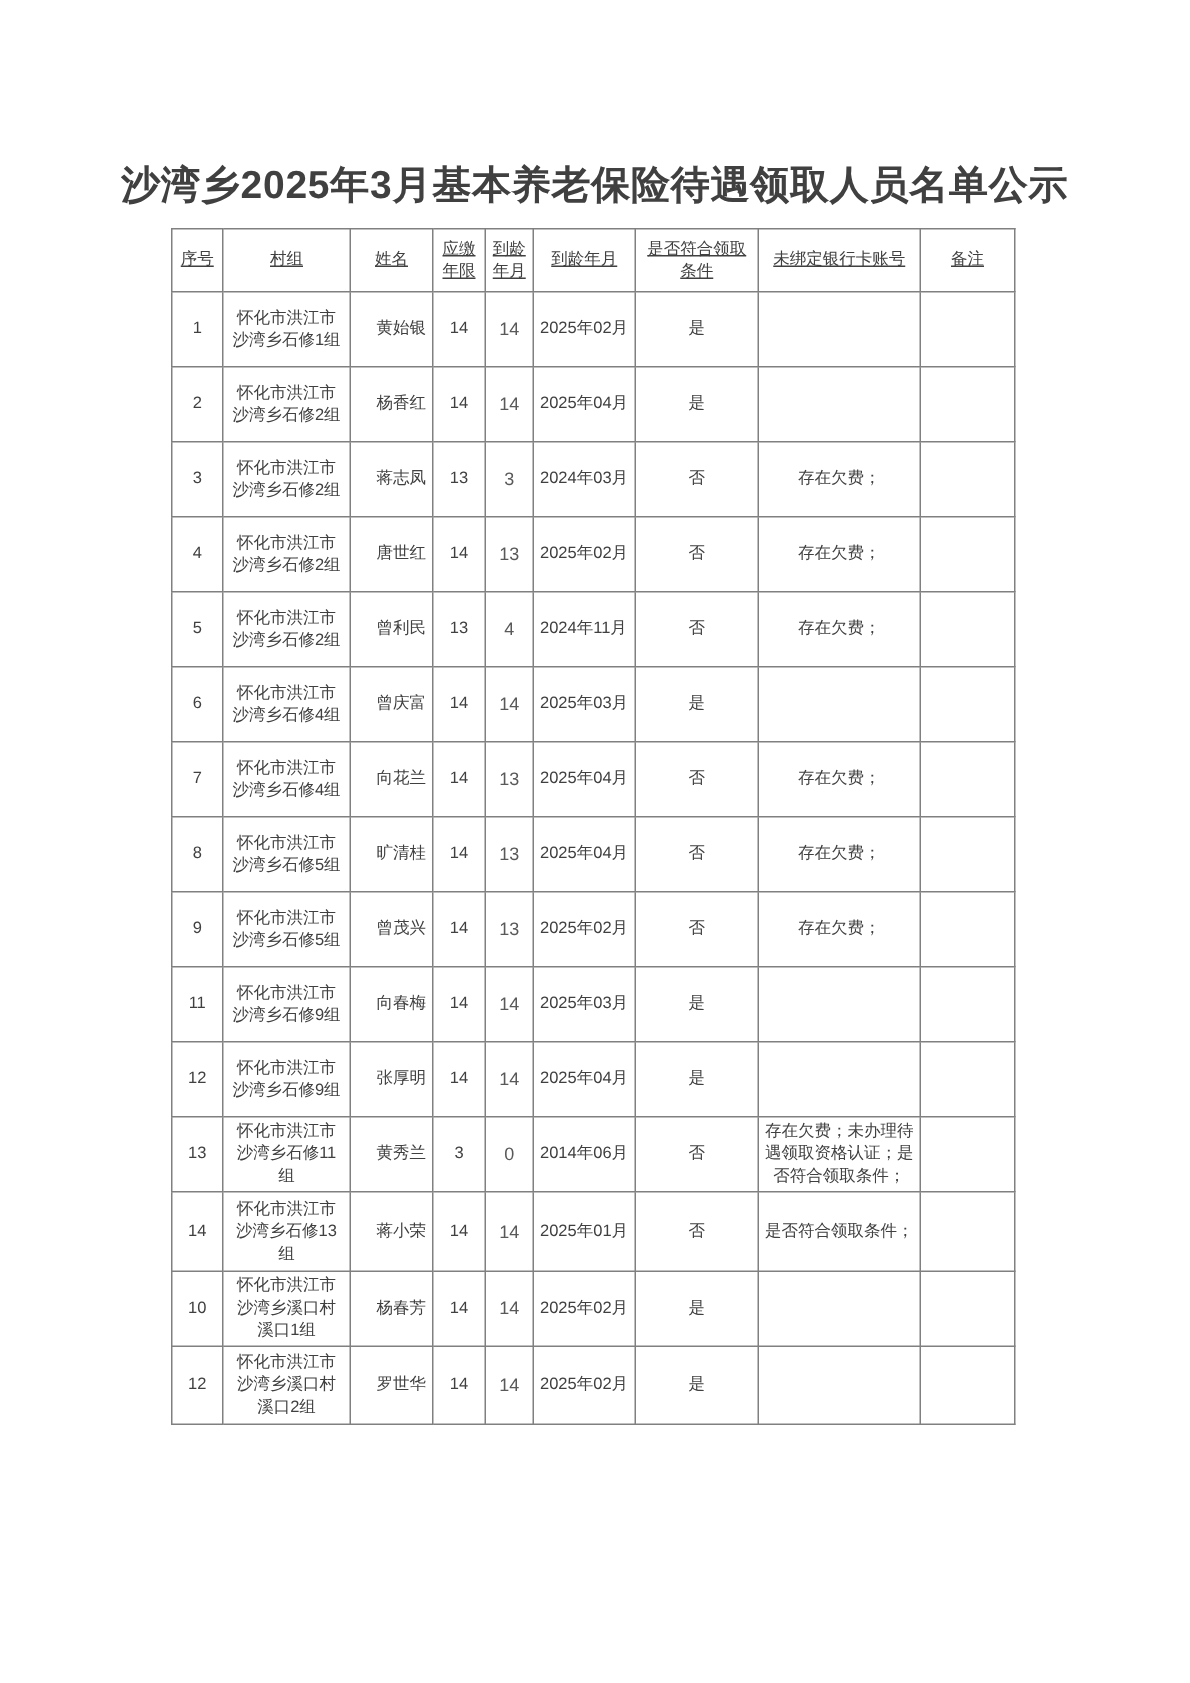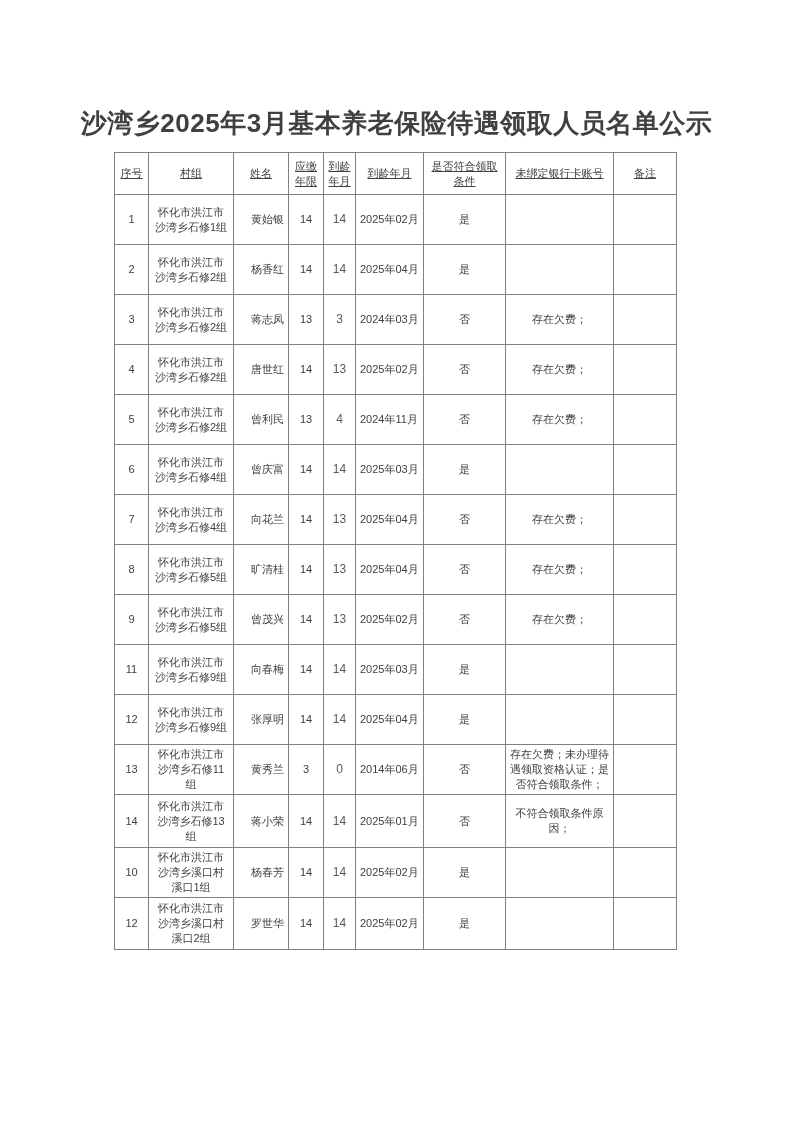--- a/index.html
+++ b/index.html
@@ -467,21 +467,21 @@
           <td class="c4">
             <div class="cellwrap">14</div>
           </td>
           <td class="c5">
             <div class="cellwrap">2025年01月</div>
           </td>
           <td class="c6">
             <div class="cellwrap">否</div>
           </td>
           <td class="c7">
-            <div class="cellwrap">不符合领取条件原因；</div>
+            <div class="cellwrap">是否符合领取条件；</div>
           </td>
           <td class="c8">
             <div class="cellwrap"></div>
           </td>
         </tr>
         <tr>
           <td class="c0">
             <div class="cellwrap">10</div>
           </td>
           <td class="c1">

